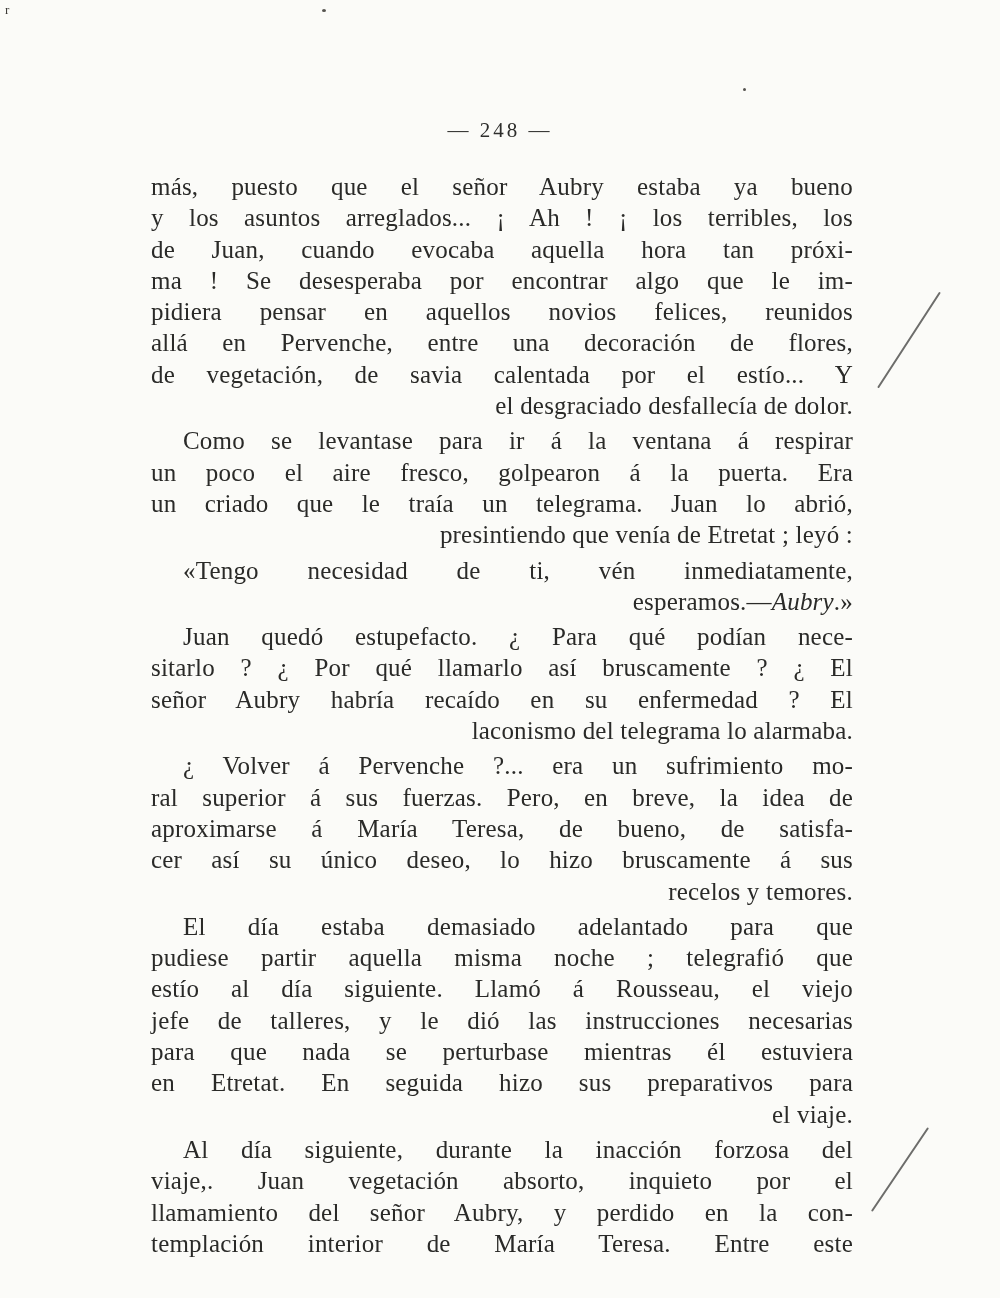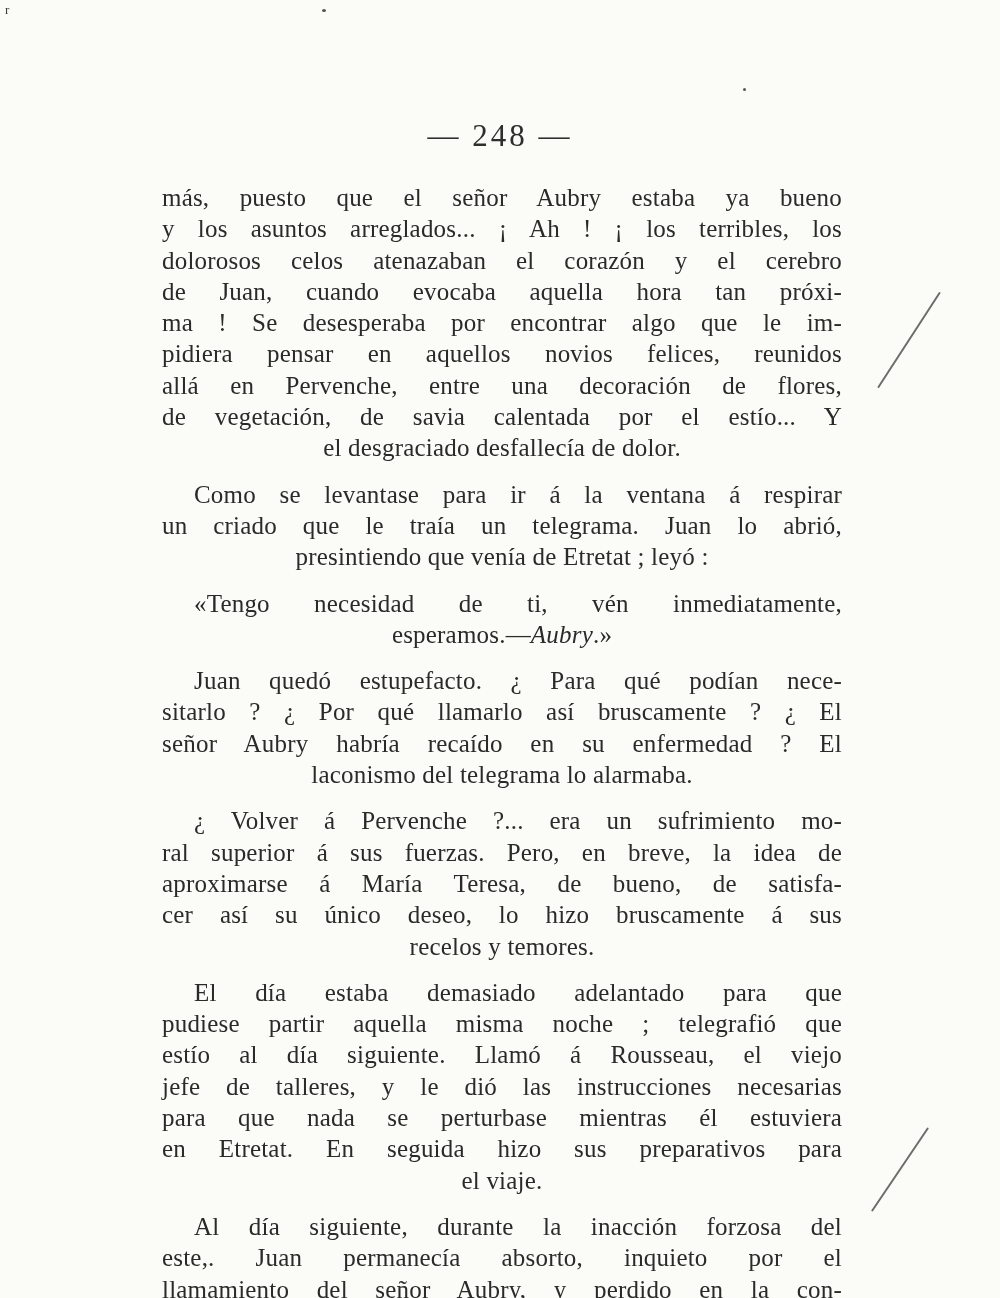--- a/index.html
+++ b/index.html
@@ -19,36 +19,36 @@
     overflow: hidden;
     font-family: "Liberation Serif", "DejaVu Serif", serif;
     color: #2a2a28;
   }
   .page-number {
     position: absolute;
     top: 118px;
     left: 0;
     width: 1000px;
     text-align: center;
-    font-size: 31px;
+    font-size: 21px;
     letter-spacing: 3px;
     color: #2e2e2c;
   }
   .text-block {
     position: absolute;
     left: 147px;
     top: 167px;
     width: 710px;
     font-size: 25px;
     line-height: 31.3px;
     letter-spacing: 0.2px;
   }
-  .paragraph { margin: 15px; }
+  .paragraph { margin: 4px; }
   .line {
-    text-align: center;
+    text-align: right;
     min-height: 31.3px;
   }
   .line.just {
     text-align: justify;
     text-align-last: justify;
   }
   .line.first {
     text-indent: 32px;
   }
   em { font-style: italic; }
@@ -96,30 +96,30 @@
   <span class="corner-mark">r</span>
   <span class="speck speck-1"></span>
   <span class="speck speck-2"></span>
 
   <div class="page-number">— 248 —</div>
 
   <div class="text-block">
       <div class="paragraph">
         <div class="line just">más, puesto que el señor Aubry estaba ya bueno</div>
         <div class="line just">y los asuntos arreglados... ¡ Ah ! ¡ los terribles, los</div>
-        <div class="line just">dolorosos celos atenazaban el corazón y el cerebro</div>
         <div class="line just">de Juan, cuando evocaba aquella hora tan próxi-</div>
         <div class="line just">ma ! Se desesperaba por encontrar algo que le im-</div>
         <div class="line just">pidiera pensar en aquellos novios felices, reunidos</div>
         <div class="line just">allá en Pervenche, entre una decoración de flores,</div>
         <div class="line just">de vegetación, de savia calentada por el estío... Y</div>
         <div class="line">el desgraciado desfallecía de dolor.</div>
       </div>
       <div class="paragraph">
         <div class="line just first">Como se levantase para ir á la ventana á respirar</div>
+        <div class="line just">un poco el aire fresco, golpearon á la puerta. Era</div>
         <div class="line just">un criado que le traía un telegrama. Juan lo abrió,</div>
         <div class="line">presintiendo que venía de Etretat ; leyó :</div>
       </div>
       <div class="paragraph">
         <div class="line just first">«Tengo necesidad de ti, vén inmediatamente,</div>
         <div class="line"><span>esperamos.—</span><em>Aubry</em><span>.»</span></div>
       </div>
       <div class="paragraph">
         <div class="line just first">Juan quedó estupefacto. ¿ Para qué podían nece-</div>
         <div class="line just">sitarlo ? ¿ Por qué llamarlo así bruscamente ? ¿ El</div>
@@ -137,21 +137,21 @@
         <div class="line just first">El día estaba demasiado adelantado para que</div>
         <div class="line just">pudiese partir aquella misma noche ; telegrafió que</div>
         <div class="line just">estío al día siguiente. Llamó á Rousseau, el viejo</div>
         <div class="line just">jefe de talleres, y le dió las instrucciones necesarias</div>
         <div class="line just">para que nada se perturbase mientras él estuviera</div>
         <div class="line just">en Etretat. En seguida hizo sus preparativos para</div>
         <div class="line">el viaje.</div>
       </div>
       <div class="paragraph">
         <div class="line just first">Al día siguiente, durante la inacción forzosa del</div>
-        <div class="line just">este,. Juan permanecía absorto, inquieto por el</div>
+        <div class="line just">viaje,. Juan vegetación absorto, inquieto por el</div>
         <div class="line just">llamamiento del señor Aubry, y perdido en la con-</div>
         <div class="line just">templación interior de María Teresa. Entre este</div>
       </div>
     </div>
 
   <div class="slash slash-1"></div>
   <div class="slash slash-2"></div>
 
 </div>
 

